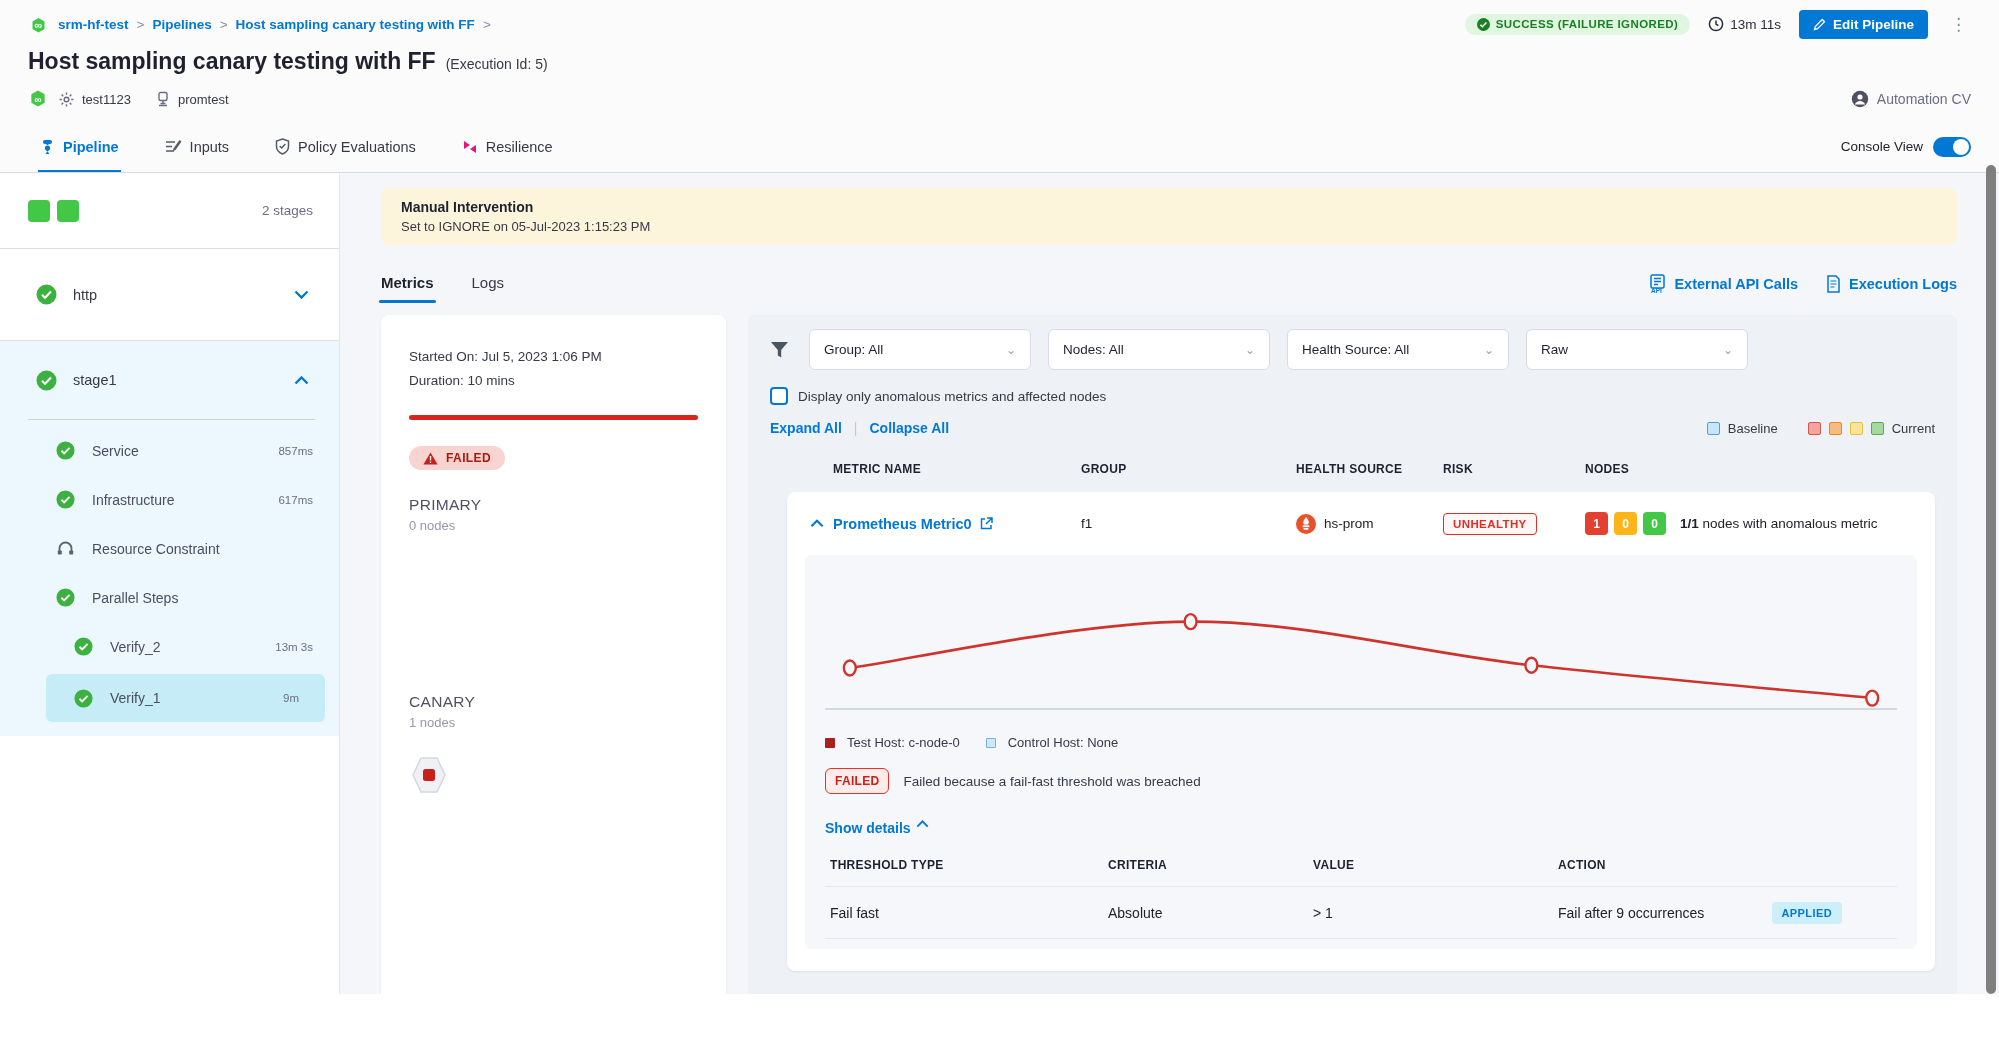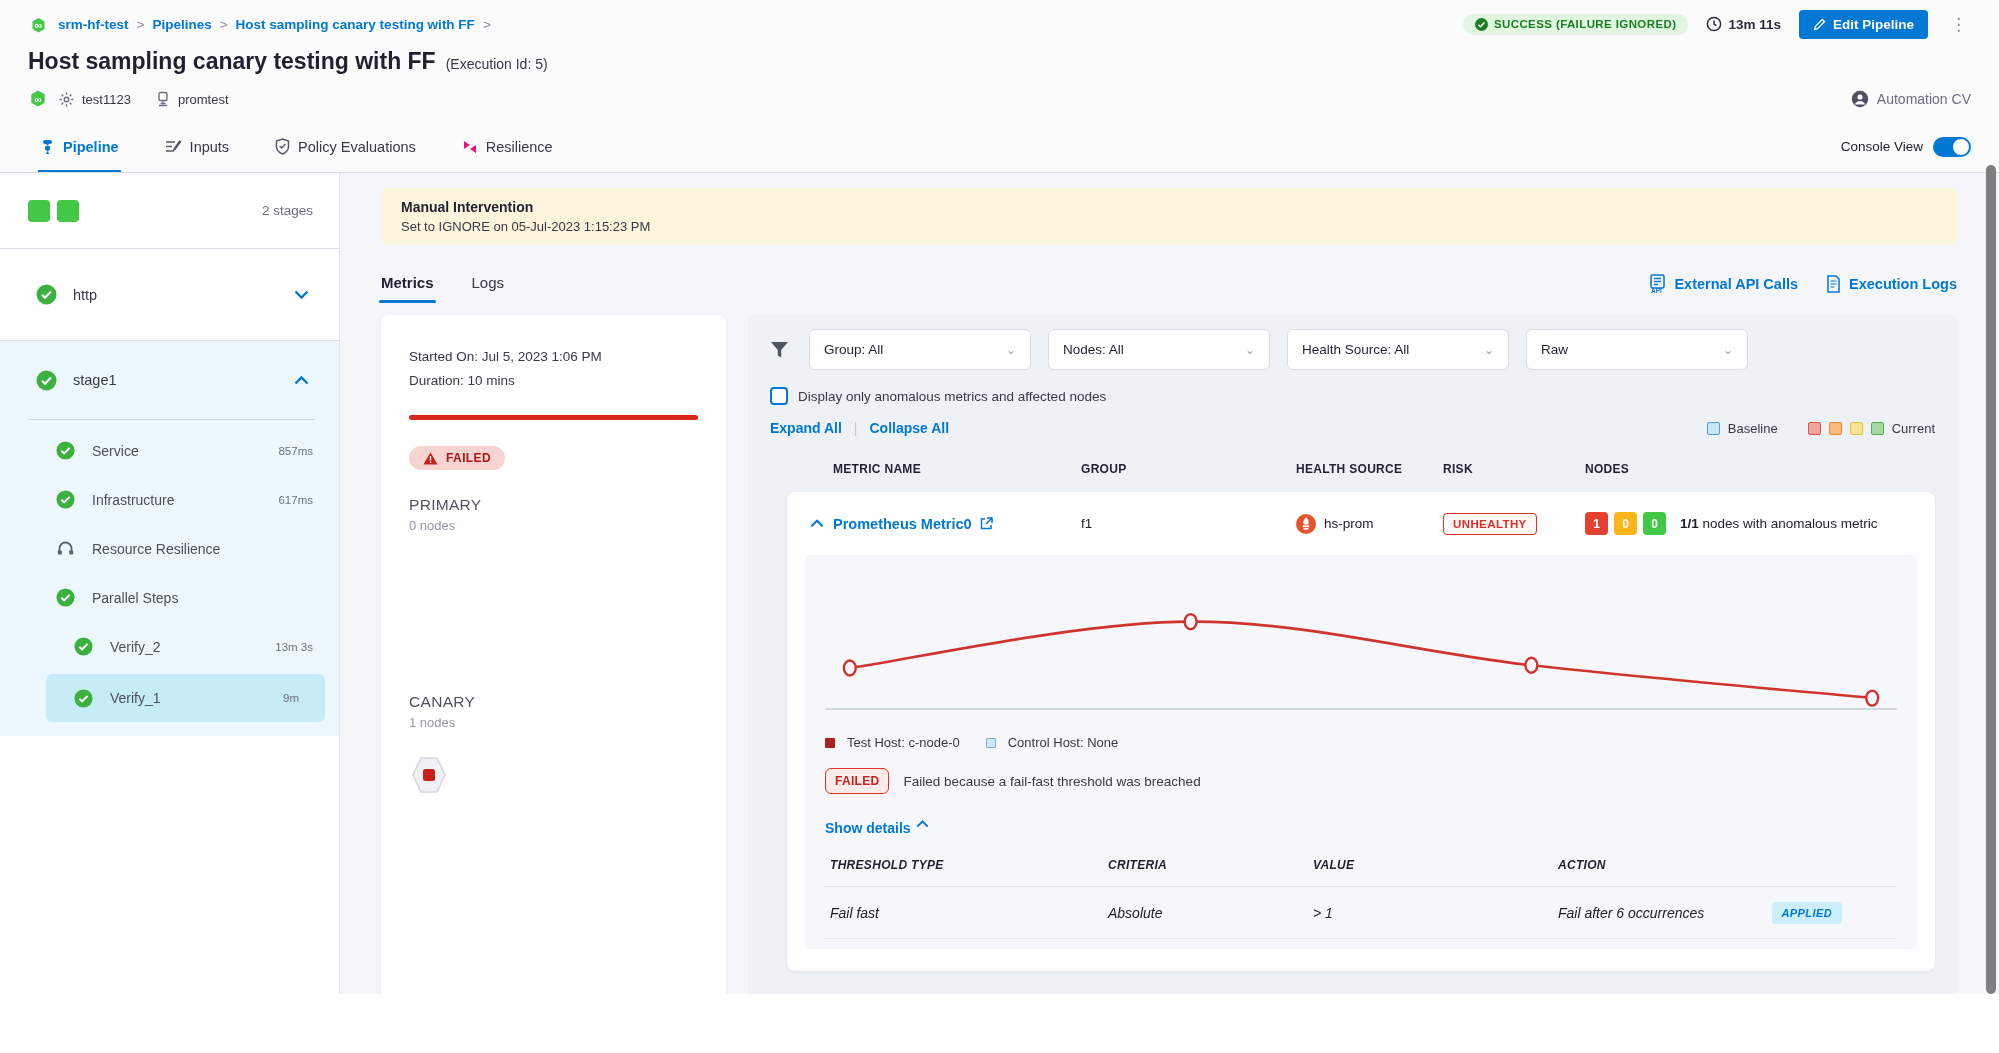--- a/index.html
+++ b/index.html
@@ -8,21 +8,21 @@
 
   
   .hdr { background:#fbfbfc; padding:10px 28px 0 28px; }
   .crumb-row { display:flex; align-items:center; height:28px; }
   .crumbs { display:flex; align-items:center; gap:8px; font-size:13.5px; font-weight:700; color:#0278d5; }
   .crumb { cursor:pointer; }
   .crumb-sep { color:#8a8ca0; font-weight:400; }
   .hdr-right { margin-left:auto; display:flex; align-items:center; gap:18px; }
   .badge-success { display:flex; align-items:center; gap:6px; background:#e1f6e1; color:#1a7f22;
     font-size:11.5px; font-weight:700; letter-spacing:.4px; padding:4px 12px; border-radius:12px; }
-  .dur { display:flex; align-items:center; gap:6px; font-size:13.5px; font-weight:700; color:#2b2d3a; }
+  .dur { display:flex; align-items:center; gap:6px; font-size:13.5px; font-weight:400; color:#2b2d3a; }
   .btn-edit { display:flex; align-items:center; gap:7px; background:#0278d5; color:#fff; border:none;
     font-size:13.5px; font-weight:600; padding:7px 14px; border-radius:4px; cursor:pointer; }
   .dots { color:#7d8b93; font-size:17px; letter-spacing:0; cursor:pointer; padding:0 4px; }
   .title-row { margin-top:10px; display:flex; align-items:baseline; gap:10px; }
   .pg-title { font-size:23px; font-weight:700; color:#1f2130; }
   .exec-id { font-size:14px; color:#383946; }
   .tags-row { margin-top:14px; display:flex; align-items:center; gap:10px; padding-bottom:12px; }
   .tag { display:flex; align-items:center; gap:7px; font-size:13px; color:#383946; }
   .user-chip { margin-left:auto; display:flex; align-items:center; gap:8px; font-size:14px; color:#6b6d85; }
 
@@ -127,21 +127,21 @@
   .chart-box { width:100%; height:150px; }
   .clegend { display:flex; align-items:center; gap:26px; margin-top:10px; font-size:13px; color:#383946; }
   .cl-item { display:flex; align-items:center; gap:12px; }
   .cl-sq-test { width:10px; height:10px; background:#aa201c; border-radius:1px; }
   .cl-sq-ctrl { width:10px; height:10px; background:#cfe9fb; border:1.5px solid #74b4e4; border-radius:1px; }
   .fail-row { margin-top:18px; display:flex; align-items:center; gap:14px; }
   .fail-badge { border:1.5px solid #e43326; background:#fdecea; color:#c8211c; font-size:12px; font-weight:700;
     letter-spacing:.3px; padding:5px 9px; border-radius:6px; }
   .fail-text { font-size:13.5px; color:#383946; }
   .showdet { margin-top:26px; display:flex; align-items:flex-start; gap:5px; color:#0278d5; font-size:14px; font-weight:600; cursor:pointer; }
-  .th-table { margin-top:22px;font-style:italic; }
+  .th-table { margin-top:22px; }
   .th-hd, .th-row { display:grid; grid-template-columns:278px 205px 245px 1fr; align-items:center; padding:0 10px 0 5px; }
   .th-hd { font-size:12px; font-weight:700; color:#1f2130; letter-spacing:.3px; padding-bottom:14px; border-bottom:1px solid #e2e6ee; }
   .th-row { height:52px; font-size:14px; color:#22222a; border-bottom:1px solid #e2e6ee; }
   .th-action { display:flex; align-items:center; }
   .applied-badge { margin-left:auto; margin-right:45px; background:#cdeffb; color:#0278d5; font-size:11px;
     font-weight:700; letter-spacing:.4px; padding:5px 10px; border-radius:4px; }
 
   .vscroll { position:absolute; right:3px; top:-8px; bottom:0; width:10px; }
   .vthumb { width:10px; height:100%; background:#7f7f7f; border-radius:5px; }
 
@@ -349,21 +349,21 @@
         <span class="time">617ms</span>
       </div>
       <div class="step">
         <span class="icon">
           <svg width="19" height="19" viewBox="0 0 19 19">
               <path d="M3.5 12.5v-3a6 6 0 0112 0v3" fill="none" stroke="#5c6370" stroke-width="1.8"></path>
               <rect x="1.8" y="11.5" width="4" height="4" rx="0.8" fill="#5c6370"></rect>
               <rect x="13.2" y="11.5" width="4" height="4" rx="0.8" fill="#5c6370"></rect>
             </svg>
         </span>
-        <span class="lbl">Resource Resilience</span>
+        <span class="lbl">Resource Constraint</span>
         <span class="time"></span>
       </div>
       <div class="step">
         <span class="icon">
           <svg width="19" height="19" viewBox="0 0 21 21">
               <circle cx="10.5" cy="10.5" r="10" fill="#3db13f"></circle>
               <path d="M6 10.8l3 3 6-6.3" stroke="#fff" stroke-width="2.1" fill="none"></path>
             </svg>
         </span>
         <span class="lbl">Parallel Steps</span>
@@ -589,21 +589,21 @@
                 <span>THRESHOLD TYPE</span>
                 <span>CRITERIA</span>
                 <span>VALUE</span>
                 <span>ACTION</span>
               </div>
               <div class="th-row">
                 <span>Fail fast</span>
                 <span>Absolute</span>
                 <span>&gt; 1</span>
                 <span class="th-action">
-                  <span>Fail after 6 occurrences</span>
+                  <span>Fail after 9 occurrences</span>
                   <span class="applied-badge">APPLIED</span>
                 </span>
               </div>
             </div>
           </div>
         </div>
       </div>
     </div>
 
     <div class="vscroll">

